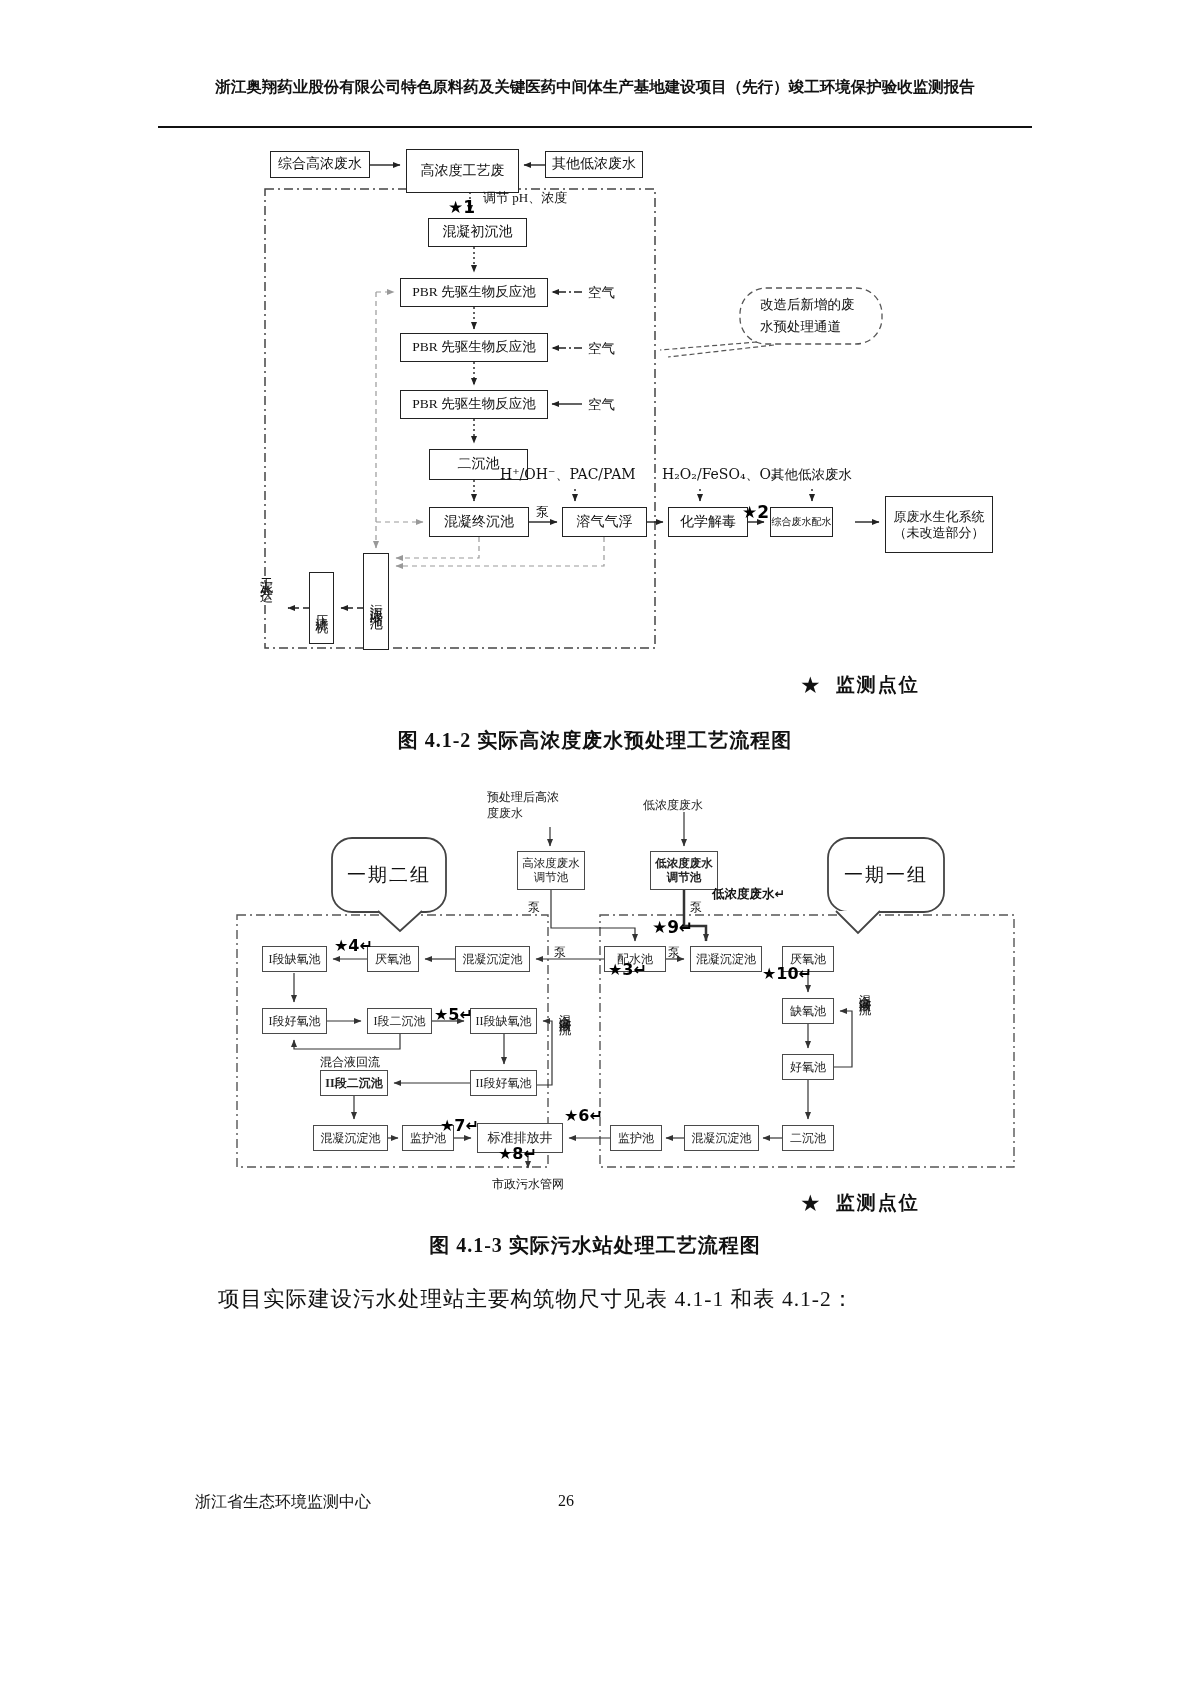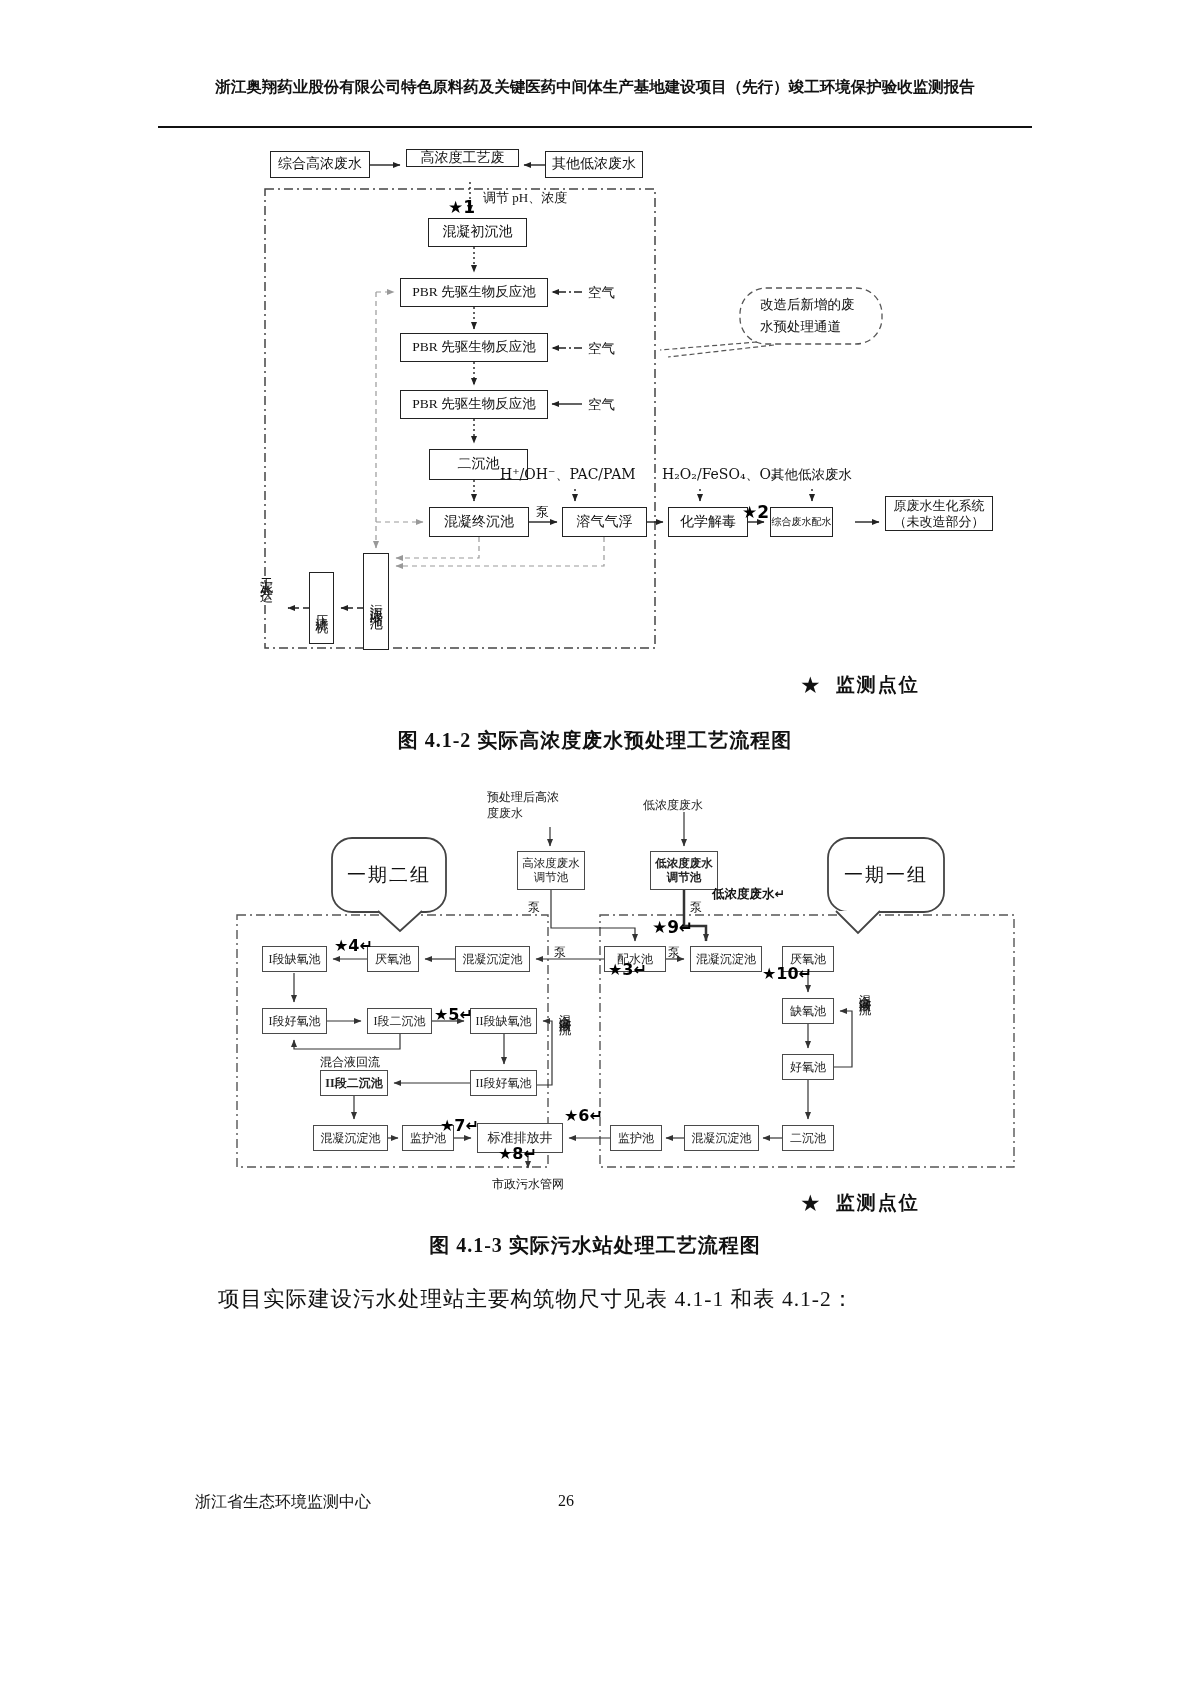--- a/index.html
+++ b/index.html
@@ -123,21 +123,21 @@
       <line x1="782" y1="1138" x2="763" y2="1138" marker-end="url(#a4)"></line>
       <line x1="808" y1="972" x2="808" y2="992" marker-end="url(#a4)"></line>
       <line x1="808" y1="1024" x2="808" y2="1048" marker-end="url(#a4)"></line>
       <line x1="808" y1="1080" x2="808" y2="1119" marker-end="url(#a4)"></line>
       <polyline points="834,1067 852,1067 852,1011 840,1011" marker-end="url(#a4)"></polyline>
       <line x1="528" y1="1153" x2="528" y2="1168" marker-end="url(#a4)"></line>
     </g>
   </svg>
 
   <div class="bx" style="left:270px;top:151px;width:100px;height:27px;">综合高浓废水</div>
-  <div class="bx" style="left:406px;top:149px;width:113px;height:18px;">高浓度工艺废</div>
+  <div class="bx" style="left:406px;top:149px;width:113px;height:44px;">高浓度工艺废</div>
   <div class="bx" style="left:545px;top:151px;width:98px;height:27px;">其他低浓废水</div>
 
   <div class="lb" style="left:483px;top:189px;">调节 pH、浓度</div>
   <div class="mk" style="left:448px;top:197px;">★1</div>
 
   <div class="bx" style="left:428px;top:218px;width:99px;height:29px;">混凝初沉池</div>
 
   <div class="bx" style="left:400px;top:278px;width:148px;height:29px;font-size:13.5px;">PBR 先驱生物反应池</div>
   <div class="bx" style="left:400px;top:333px;width:148px;height:29px;font-size:13.5px;">PBR 先驱生物反应池</div>
   <div class="bx" style="left:400px;top:390px;width:148px;height:29px;font-size:13.5px;">PBR 先驱生物反应池</div>
@@ -150,21 +150,21 @@
   <div class="lb" style="left:500px;top:466px;font-size:14px;font-family:'DejaVu Serif',serif;">H⁺/OH⁻、PAC/PAM</div>
   <div class="lb" style="left:662px;top:466px;font-size:14px;font-family:'DejaVu Serif',serif;">H₂O₂/FeSO₄、O₃</div>
   <div class="lb" style="left:771px;top:466px;font-size:13.5px;">其他低浓废水</div>
 
   <div class="bx" style="left:429px;top:507px;width:100px;height:30px;">混凝终沉池</div>
   <div class="lb" style="left:536px;top:503px;">泵</div>
   <div class="bx" style="left:562px;top:507px;width:85px;height:30px;">溶气气浮</div>
   <div class="bx" style="left:668px;top:507px;width:80px;height:30px;">化学解毒</div>
   <div class="mk" style="left:742px;top:502px;">★2</div>
   <div class="bx" style="left:770px;top:507px;width:63px;height:30px;font-size:10px;">综合废水配水</div>
-  <div class="bx" style="left:885px;top:496px;width:108px;height:35px;font-size:13px;flex-direction:column;text-align:right;">
+  <div class="bx" style="left:885px;top:496px;width:108px;height:57px;font-size:13px;flex-direction:column;text-align:right;">
     <span>原废水生化系统</span>
     <span>（未改造部分）</span>
   </div>
 
   <div class="bx v" style="left:363px;top:553px;width:26px;height:97px;font-size:13px;">污泥浓缩池</div>
   <div class="bx v" style="left:309px;top:572px;width:25px;height:72px;font-size:13px;">压滤机</div>
   <div class="vlabel" style="left:257px;top:567px;height:82px;">干泥外运</div>
 
   <div class="abs" style="left:760px;top:294px;width:102px;height:46px;font-size:13.5px;line-height:1.65;text-align:left;z-index:4;">改造后新增的废水预处理通道</div>
 

